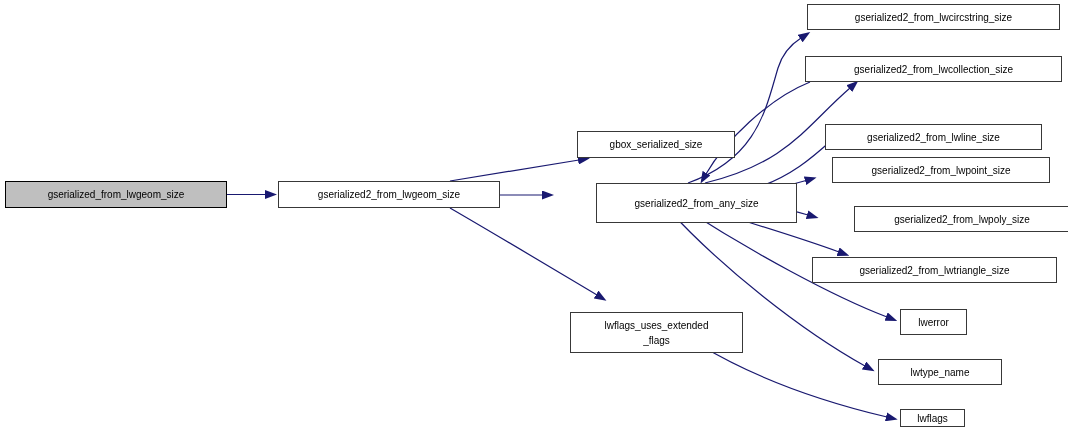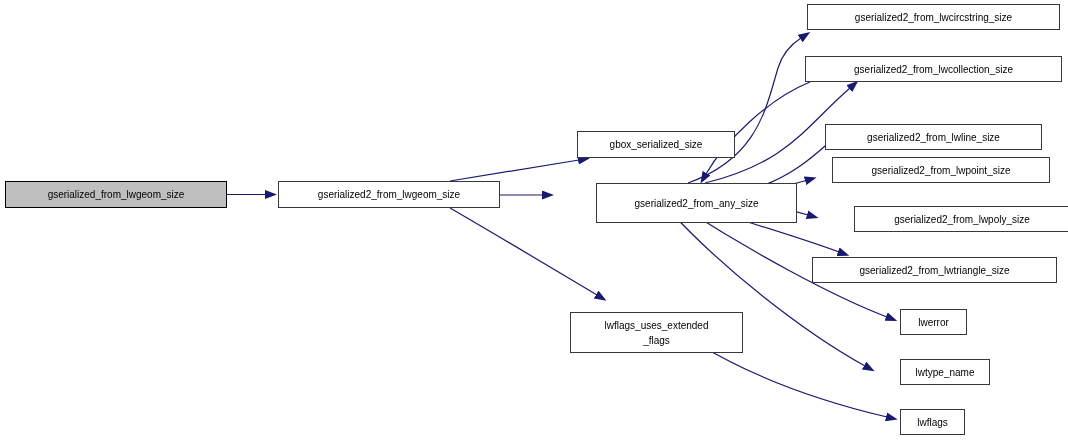--- a/index.html
+++ b/index.html
@@ -100,19 +100,19 @@
     </div>
     <div class="node" style="left: 822px; top: 206px; width: 216px; height: 26px; margin-left: 32px;">
       <span>gserialized2_from_lwpoly_size</span>
     </div>
     <div class="node" style="left: 812px; top: 257px; width: 245px; height: 26px;">
       <span>gserialized2_from_lwtriangle_size</span>
     </div>
     <div class="node" style="left: 900px; top: 309px; width: 67px; height: 26px;">
       <span>lwerror</span>
     </div>
-    <div class="node" style="left: 900px; top: 359px; width: 90px; height: 26px;">
+    <div class="node" style="left: 878px; top: 359px; width: 124px; height: 26px;">
       <span>lwtype_name</span>
     </div>
-    <div class="node" style="left: 900px; top: 409px; width: 65px; height: 26px;">
+    <div class="node" style="left: 900px; top: 409px; width: 65px; height: 18px;">
       <span>lwflags</span>
     </div>
   </div>
 
 </body></html>

